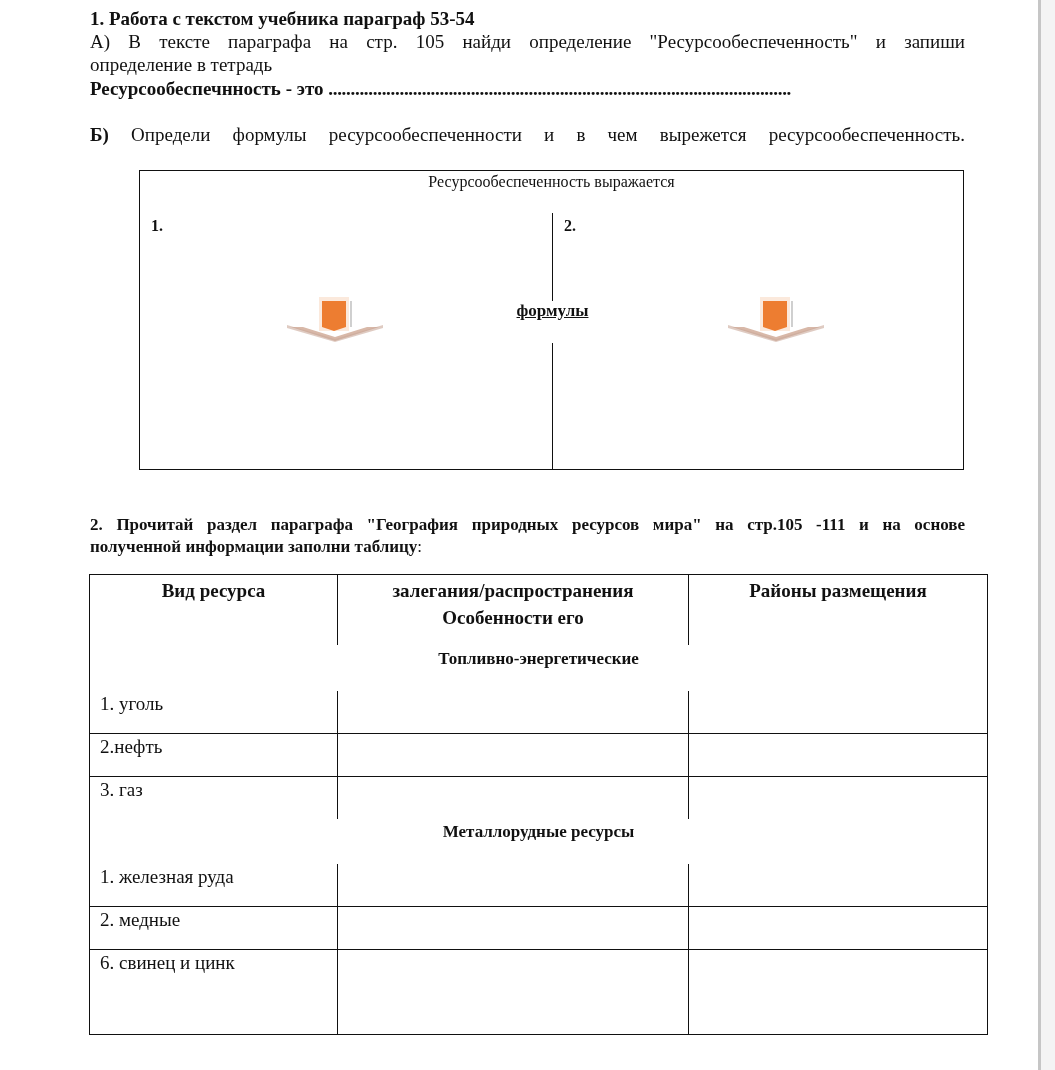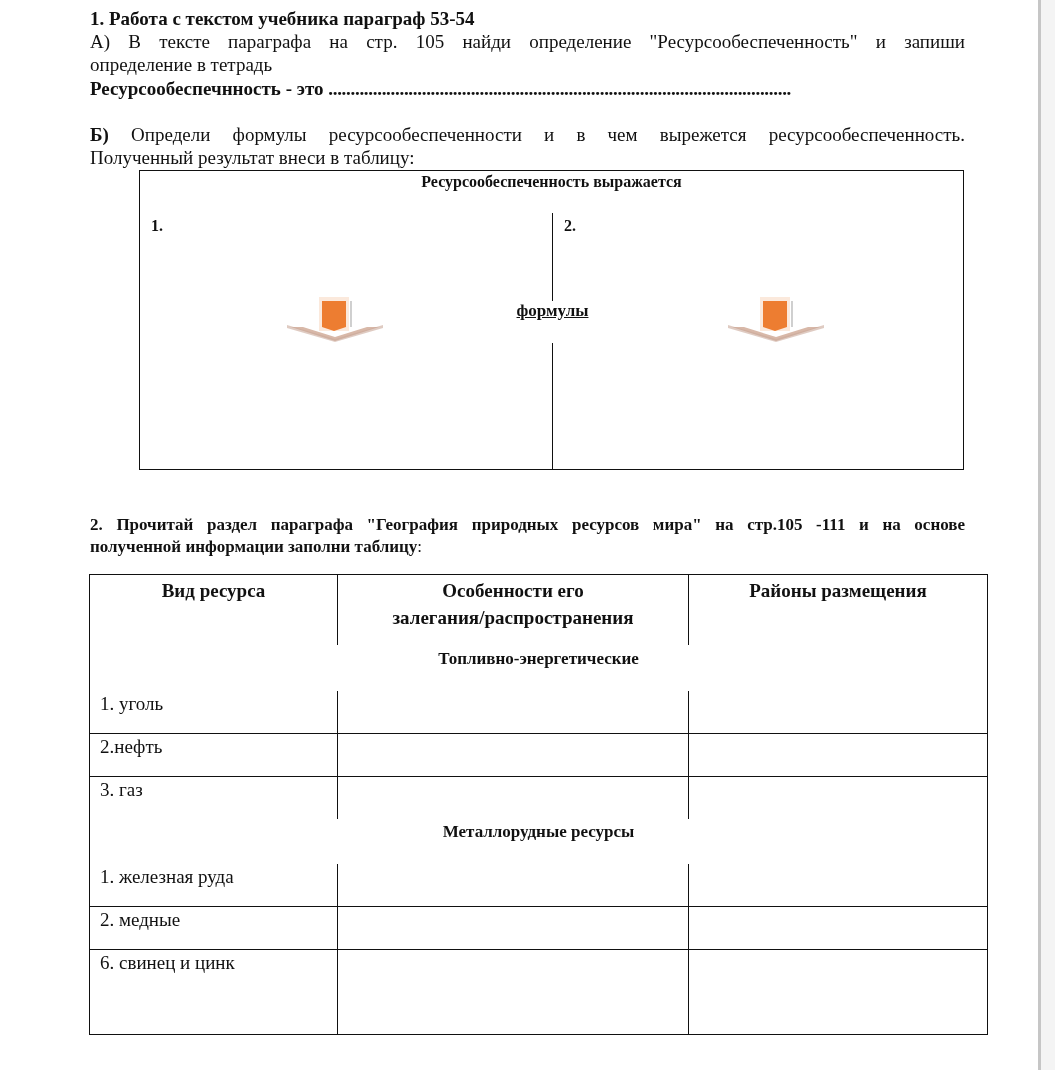--- a/index.html
+++ b/index.html
@@ -11,21 +11,21 @@
   .page { position: absolute; left: 0; top: 0; width: 1038px; height: 798px; background: #fff; }
   .gutter { position: absolute; left: 1038px; top: 0; width: 17px; height: 1070px; background: #f4f4f4; border-left: 3px solid #c6c6c6; box-sizing: border-box; }
 
   .t { position: absolute; font-size: 19px; line-height: 22px; white-space: nowrap; }
   .b { font-weight: bold; }
   .just { text-align: justify; text-align-last: justify; white-space: normal; }
 
   
   .t1 { position: absolute; left: 139px; top: 170px; width: 825px; height: 300px; border: 1.5px solid #111; box-sizing: border-box; }
   .t1 .vline { position: absolute; left: 412px; width: 0; border-left: 1.5px solid #111; }
-  .t1 .cap { position: absolute; left: 0; right: 0; top: 2px; text-align: center; font-weight: bold; font-size: 16px; }
+  .t1 .cap { position: absolute; left: 0; right: 0; top: 2px; text-align: center; font-weight: normal; font-size: 16px; }
   .t1 .num { position: absolute; font-weight: bold; font-size: 16px; }
   .t1 .mid { position: absolute; left: 340px; width: 145px; top: 130px; text-align: center; font-weight: bold; font-size: 17px; text-decoration: underline; }
   .arrow { position: absolute; width: 96px; height: 48px; }
 
   
   .t2 { position: absolute; left: 89px; top: 574px; width: 899px; height: 461px; border: 1.5px solid #111; box-sizing: border-box; padding-left: 28px; }
   .t2 .hdr { position: absolute; top: 0; height: 70px; text-align: center; font-weight: bold; font-size: 19px; line-height: 27px; padding-top: 2px; }
   .t2 .vl { position: absolute; width: 0; border-left: 1.2px solid #111; }
   .t2 .hl { position: absolute; left: 0; right: 0; height: 0; border-top: 1.2px solid #111; }
   .t2 .sec { position: absolute; left: 0; right: 0; text-align: center; font-weight: bold; font-size: 17px; }
@@ -40,21 +40,20 @@
   <div class="t b" style="left:90px; top:8px;">1.  Работа с текстом учебника параграф 53-54</div>
 
   <div class="t just" style="left:90px; top:31px; width:875px;">А) В тексте параграфа  на стр. 105 найди определение  "Ресурсообеспеченность" и запиши</div>
   <div class="t" style="left:90px; top:54px;">определение в тетрадь</div>
   <div class="t b" style="left:90px; top:78px;">
     <span>Ресурсообеспечнность - это</span>
     <span style="letter-spacing:-0.3px;">........................................................................................................</span>
   </div>
 
   <div class="t just" style="left:90px; top:124px; width:875px;"><b>Б)</b><span> Определи формулы ресурсообеспеченности  и в чем вырежется ресурсообеспеченность.</span></div>
-  <div class="t" style="left:90px; top:147px;">Полученный результат внеси в таблицу:</div>
 
   <div class="t1">
     <div class="cap">Ресурсообеспеченность выражается</div>
     <div class="vline" style="top:42px; height:88px;"></div>
     <div class="vline" style="top:172px; bottom:0;"></div>
     <div class="num" style="left:11px; top:46px;">1.</div>
     <div class="num" style="left:424px; top:46px;">2.</div>
     <div class="mid">формулы</div>
 
     <svg class="arrow" style="left:147px; top:126px;" viewBox="0 0 96 48">
@@ -73,22 +72,22 @@
     </svg>
   </div>
 
   <div class="t b just" style="left:90px; top:514px; width:875px; font-size:17px;">2.  Прочитай раздел параграфа  "География природных ресурсов мира"  на стр.105 -111 и на основе</div>
   <div class="t" style="left:90px; top:536px; font-size:17px;"><b>полученной информации заполни таблицу</b><span>:</span></div>
 
   <div class="t2">
 
     <div class="hdr" style="left:0; width:247px;">Вид ресурса</div>
     <div class="hdr" style="left:248px; width:350px;">
+      <div>залегания/распространения</div>
       <div>Особенности его</div>
-      <div>залегания/распространения</div>
     </div>
     <div class="hdr" style="left:599px; width:298px;">Районы размещения</div>
 
     <div class="vl" style="left:247px; top:0; height:70px;"></div>
     <div class="vl" style="left:598px; top:0; height:70px;"></div>
     <div class="vl" style="left:247px; top:116px; height:128px;"></div>
     <div class="vl" style="left:598px; top:116px; height:128px;"></div>
     <div class="vl" style="left:247px; top:289px; bottom:0;"></div>
     <div class="vl" style="left:598px; top:289px; bottom:0;"></div>
 

